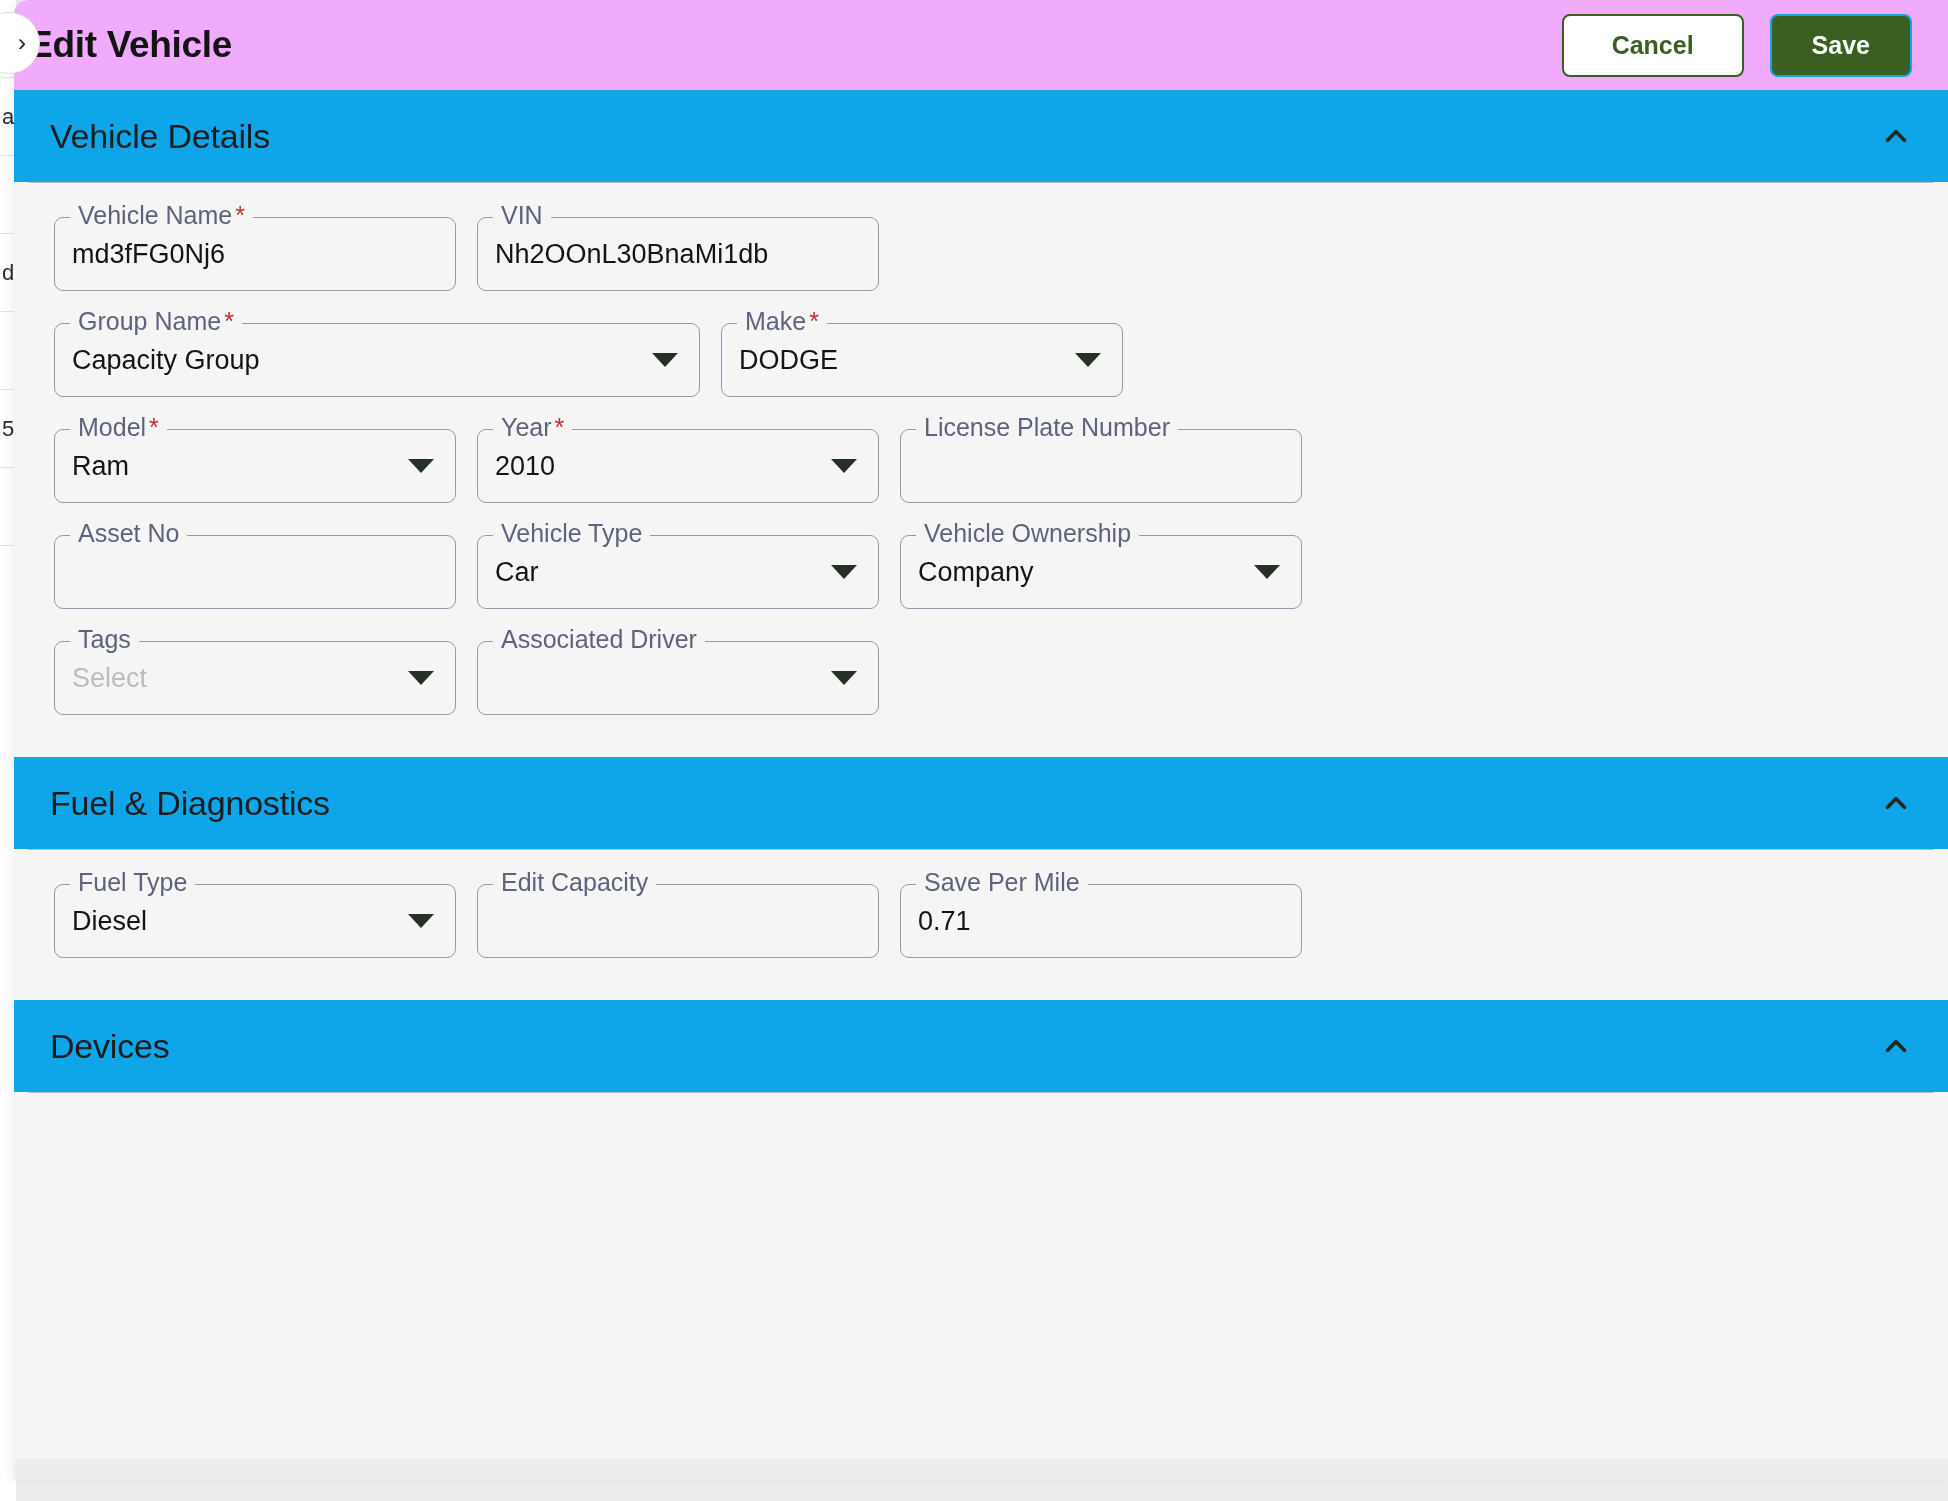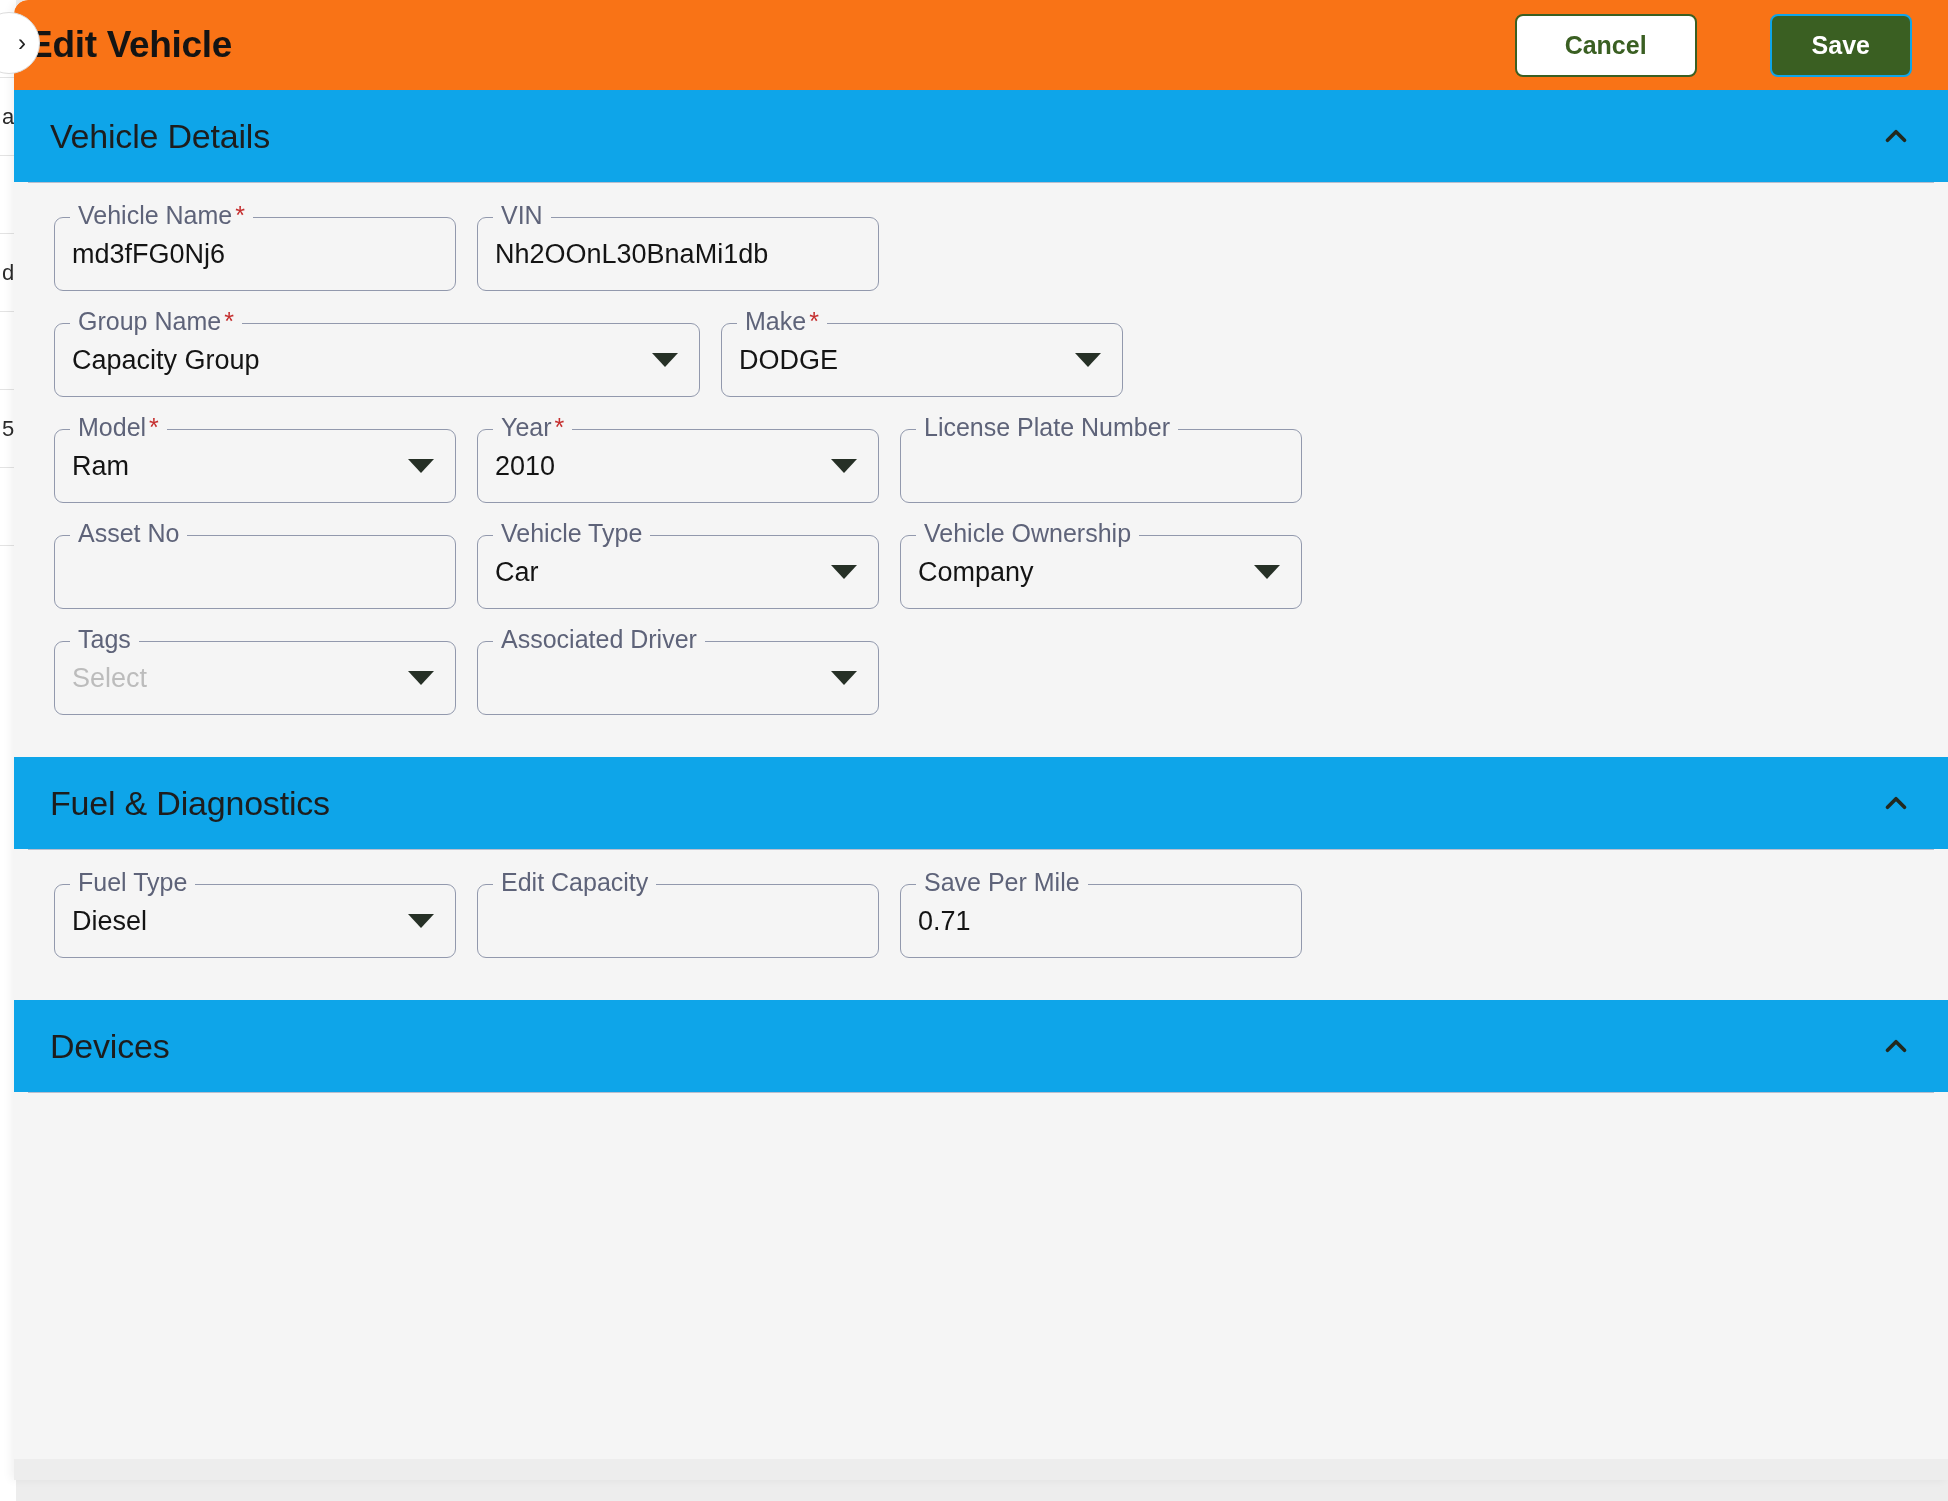--- a/index.html
+++ b/index.html
@@ -59,21 +59,21 @@
     background: #f5f5f5;
     border-top-left-radius: 14px;
     box-shadow: -3px 0 10px rgba(0,0,0,0.06);
     overflow: hidden;
   }
 
   
   #panel-header {
     position: relative;
     height: 90px;
-    background: #f97316;
+    background: #f0abfc;
     border-top-left-radius: 14px;
     display: flex;
     align-items: center;
     padding: 0 36px 0 14px;
   }
   #page-title {
     font-size: 37px;
     font-weight: bold;
     color: #141414;
     letter-spacing: -0.3px;
@@ -84,21 +84,20 @@
     align-items: center;
     gap: 26px;
   }
   .btn {
     font-family: "Liberation Sans", sans-serif;
     font-size: 25px;
     font-weight: bold;
     border-radius: 8px;
     cursor: pointer;
     line-height: 1;
-    margin-left: 47px;
   }
   .btn-cancel {
     background: #ffffff;
     border: 2px solid #3a5f22;
     color: #3a5f22;
     padding: 17px 48px;
   }
   .btn-save {
     background: #3a5f22;
     border: 2px solid #0ea5e9;

